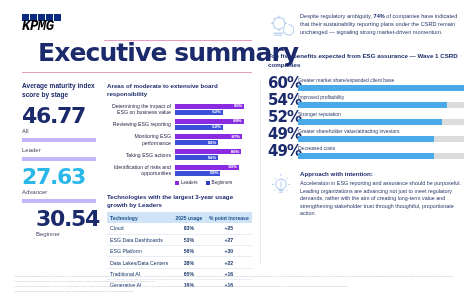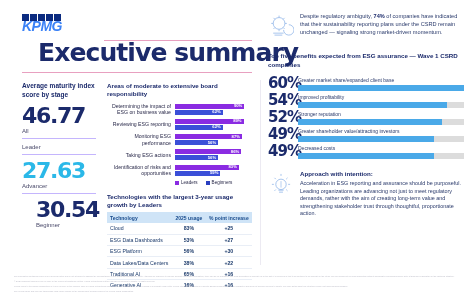--- a/index.html
+++ b/index.html
@@ -10,44 +10,44 @@
     color:#1b2a6b;
     -webkit-font-smoothing:antialiased;
   }
   .page{position:relative;width:474px;height:302px;background:#fff;}
 
   
   .logo-wrap{position:absolute;left:22px;top:14px;}
   .logo-bars{display:flex;gap:1px;height:7px;margin-bottom:0px;}
   .logo-bars i{display:block;width:7px;height:7px;background:#0b2b80;}
   .logo-text{
-    font-family:Liberation Sans, sans-serif;
+    font-family:Liberation Mono, monospace;
     font-style:italic;font-weight:700;
-    font-size:14px;letter-spacing:-0.5px;color:#3b82f6;
+    font-size:14px;letter-spacing:-0.5px;color:#000000;
     line-height:13px;margin-top:-1px;
   }
 
   
   .title{
     position:absolute;left:22px;top:40px;
     font-size:25px;font-weight:700;color:#1b2a6b;
     letter-spacing:-0.9px;line-height:26px;
     font-family:"DejaVu Sans", sans-serif;
     margin-left:16px;
   }
   .rule-top{position:absolute;left:104px;top:40px;width:148px;height:1px;background:#e8a0c0;}
   .rule-bot{position:absolute;left:22px;top:72px;width:230px;height:1px;background:#e8a0c0;}
 
   
   .leftcol{position:absolute;left:22px;top:82px;width:74px;}
   .leftcol h3{
     margin:0 0 6px 0;font-size:6.5px;font-weight:700;line-height:8.5px;
     color:#1b2a6b;letter-spacing:0.05px;
   }
-  .stat{border-bottom:1px solid #c4b5fd;padding-bottom:4px;margin-bottom:5px;}
+  .stat{border-bottom:4px solid #c4b5fd;padding-bottom:4px;margin-bottom:5px;}
   .stat:last-child{border-bottom:none;margin-left:14px;}
   .stat .num{
     font-family:"DejaVu Sans", sans-serif;
     font-size:22px;font-weight:700;line-height:22px;letter-spacing:-1.3px;
   }
   .stat .lbl{font-size:6px;color:#4a4a6a;margin-top:1px;}
   .n-all{color:#1b2a6b;}
   .n-leader{color:#6a2ce0;}
   .n-advancer{color:#2bb8e8;}
   .n-beginner{color:#1b2a6b;}

